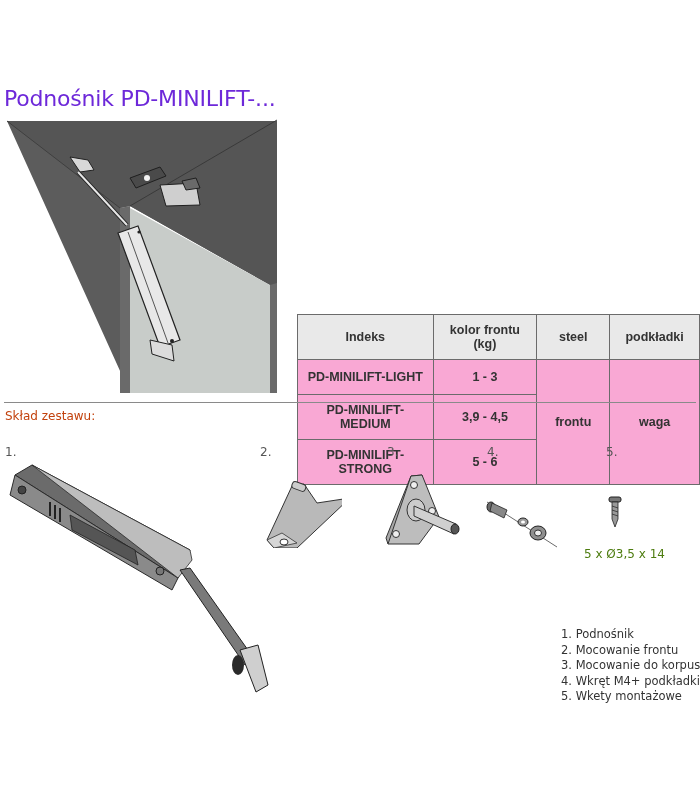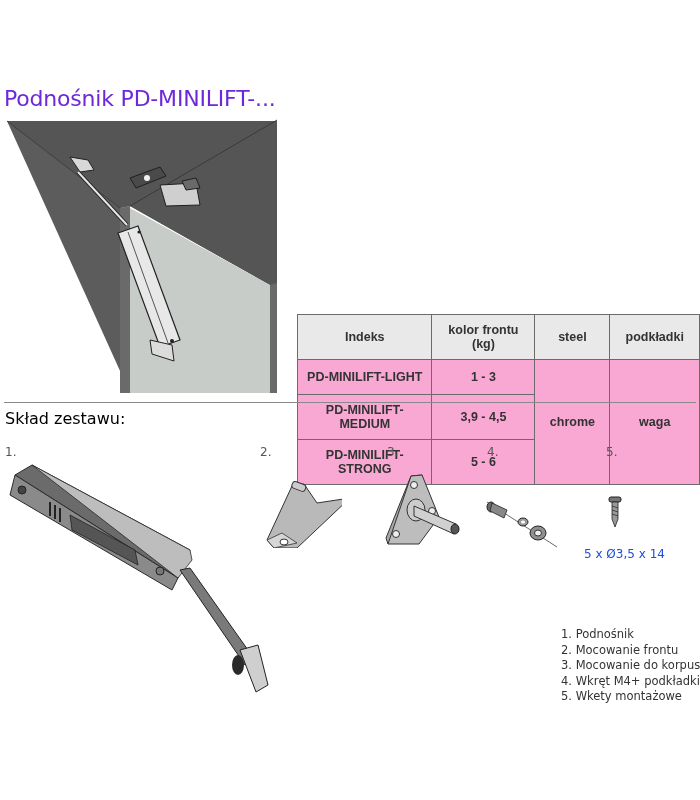--- a/index.html
+++ b/index.html
@@ -8,23 +8,23 @@
   .abs { position: absolute; }
   .title { left: 4px; top: 86px; font-size: 22px; color: #6d28d9; font-weight: 400; letter-spacing: -0.2px; white-space: nowrap; }
   .scene { left: 0; top: 115px; width: 300px; height: 290px; }
   table.spec { position: absolute; left: 297px; top: 314px; border-collapse: collapse;
                font-family: "Liberation Sans", sans-serif; font-weight: bold; font-size: 12.5px; color: #333; }
   table.spec td, table.spec th { border: 1.5px solid #6b6b6b; text-align: center; padding: 8px; height: 18px; }
   table.spec th { background: #e9e9e9; font-weight: bold; }
   table.spec td { background: #f9a8d4; }
   .c1 { width: 141px; } .c2 { width: 105px; } .c3 { width: 63px; } .c4 { width: 78px; }
   .sep { left: 4px; top: 402px; width: 692px; height: 0; border-top: 1.5px solid #8a8a8a; }
-  .kit-label { left: 5px; top: 409px; font-size: 16px; color: #000000; }
+  .kit-label { left: 5px; top: 409px; font-size: 12px; color: #c2410c; }
   .num { font-size: 12px; color: #555; }
-  .screw-dim { left: 584px; top: 547px; font-size: 12px; color: #1d4ed8; white-space: nowrap; }
+  .screw-dim { left: 584px; top: 547px; font-size: 12px; color: #4d7c0f; white-space: nowrap; }
   .legend { left: 561px; top: 627px; font-size: 11.5px; color: #333; line-height: 15.6px; }
   .legend div { white-space: nowrap; }
 </style>
 </head>
 <body>
 
 <div class="abs title">Podnośnik PD-MINILIFT-...</div>
 
 <svg class="abs scene" viewBox="0 115 300 290" width="300" height="290">
 
@@ -63,21 +63,21 @@
   <tbody>
       <tr>
     <th class="c1">Indeks</th>
     <th class="c2">kolor frontu (kg)</th>
     <th class="c3">steel</th>
     <th class="c4">podkładki</th>
   </tr>
   <tr>
     <td>PD-MINILIFT-LIGHT</td>
     <td>1 - 3</td>
-    <td rowspan="3">chrome</td>
+    <td rowspan="3">frontu</td>
     <td rowspan="3">waga</td>
   </tr>
   <tr>
     <td>PD-MINILIFT-MEDIUM</td>
     <td>3,9 - 4,5</td>
   </tr>
   <tr>
     <td>PD-MINILIFT-STRONG</td>
     <td>5 - 6</td>
   </tr>

